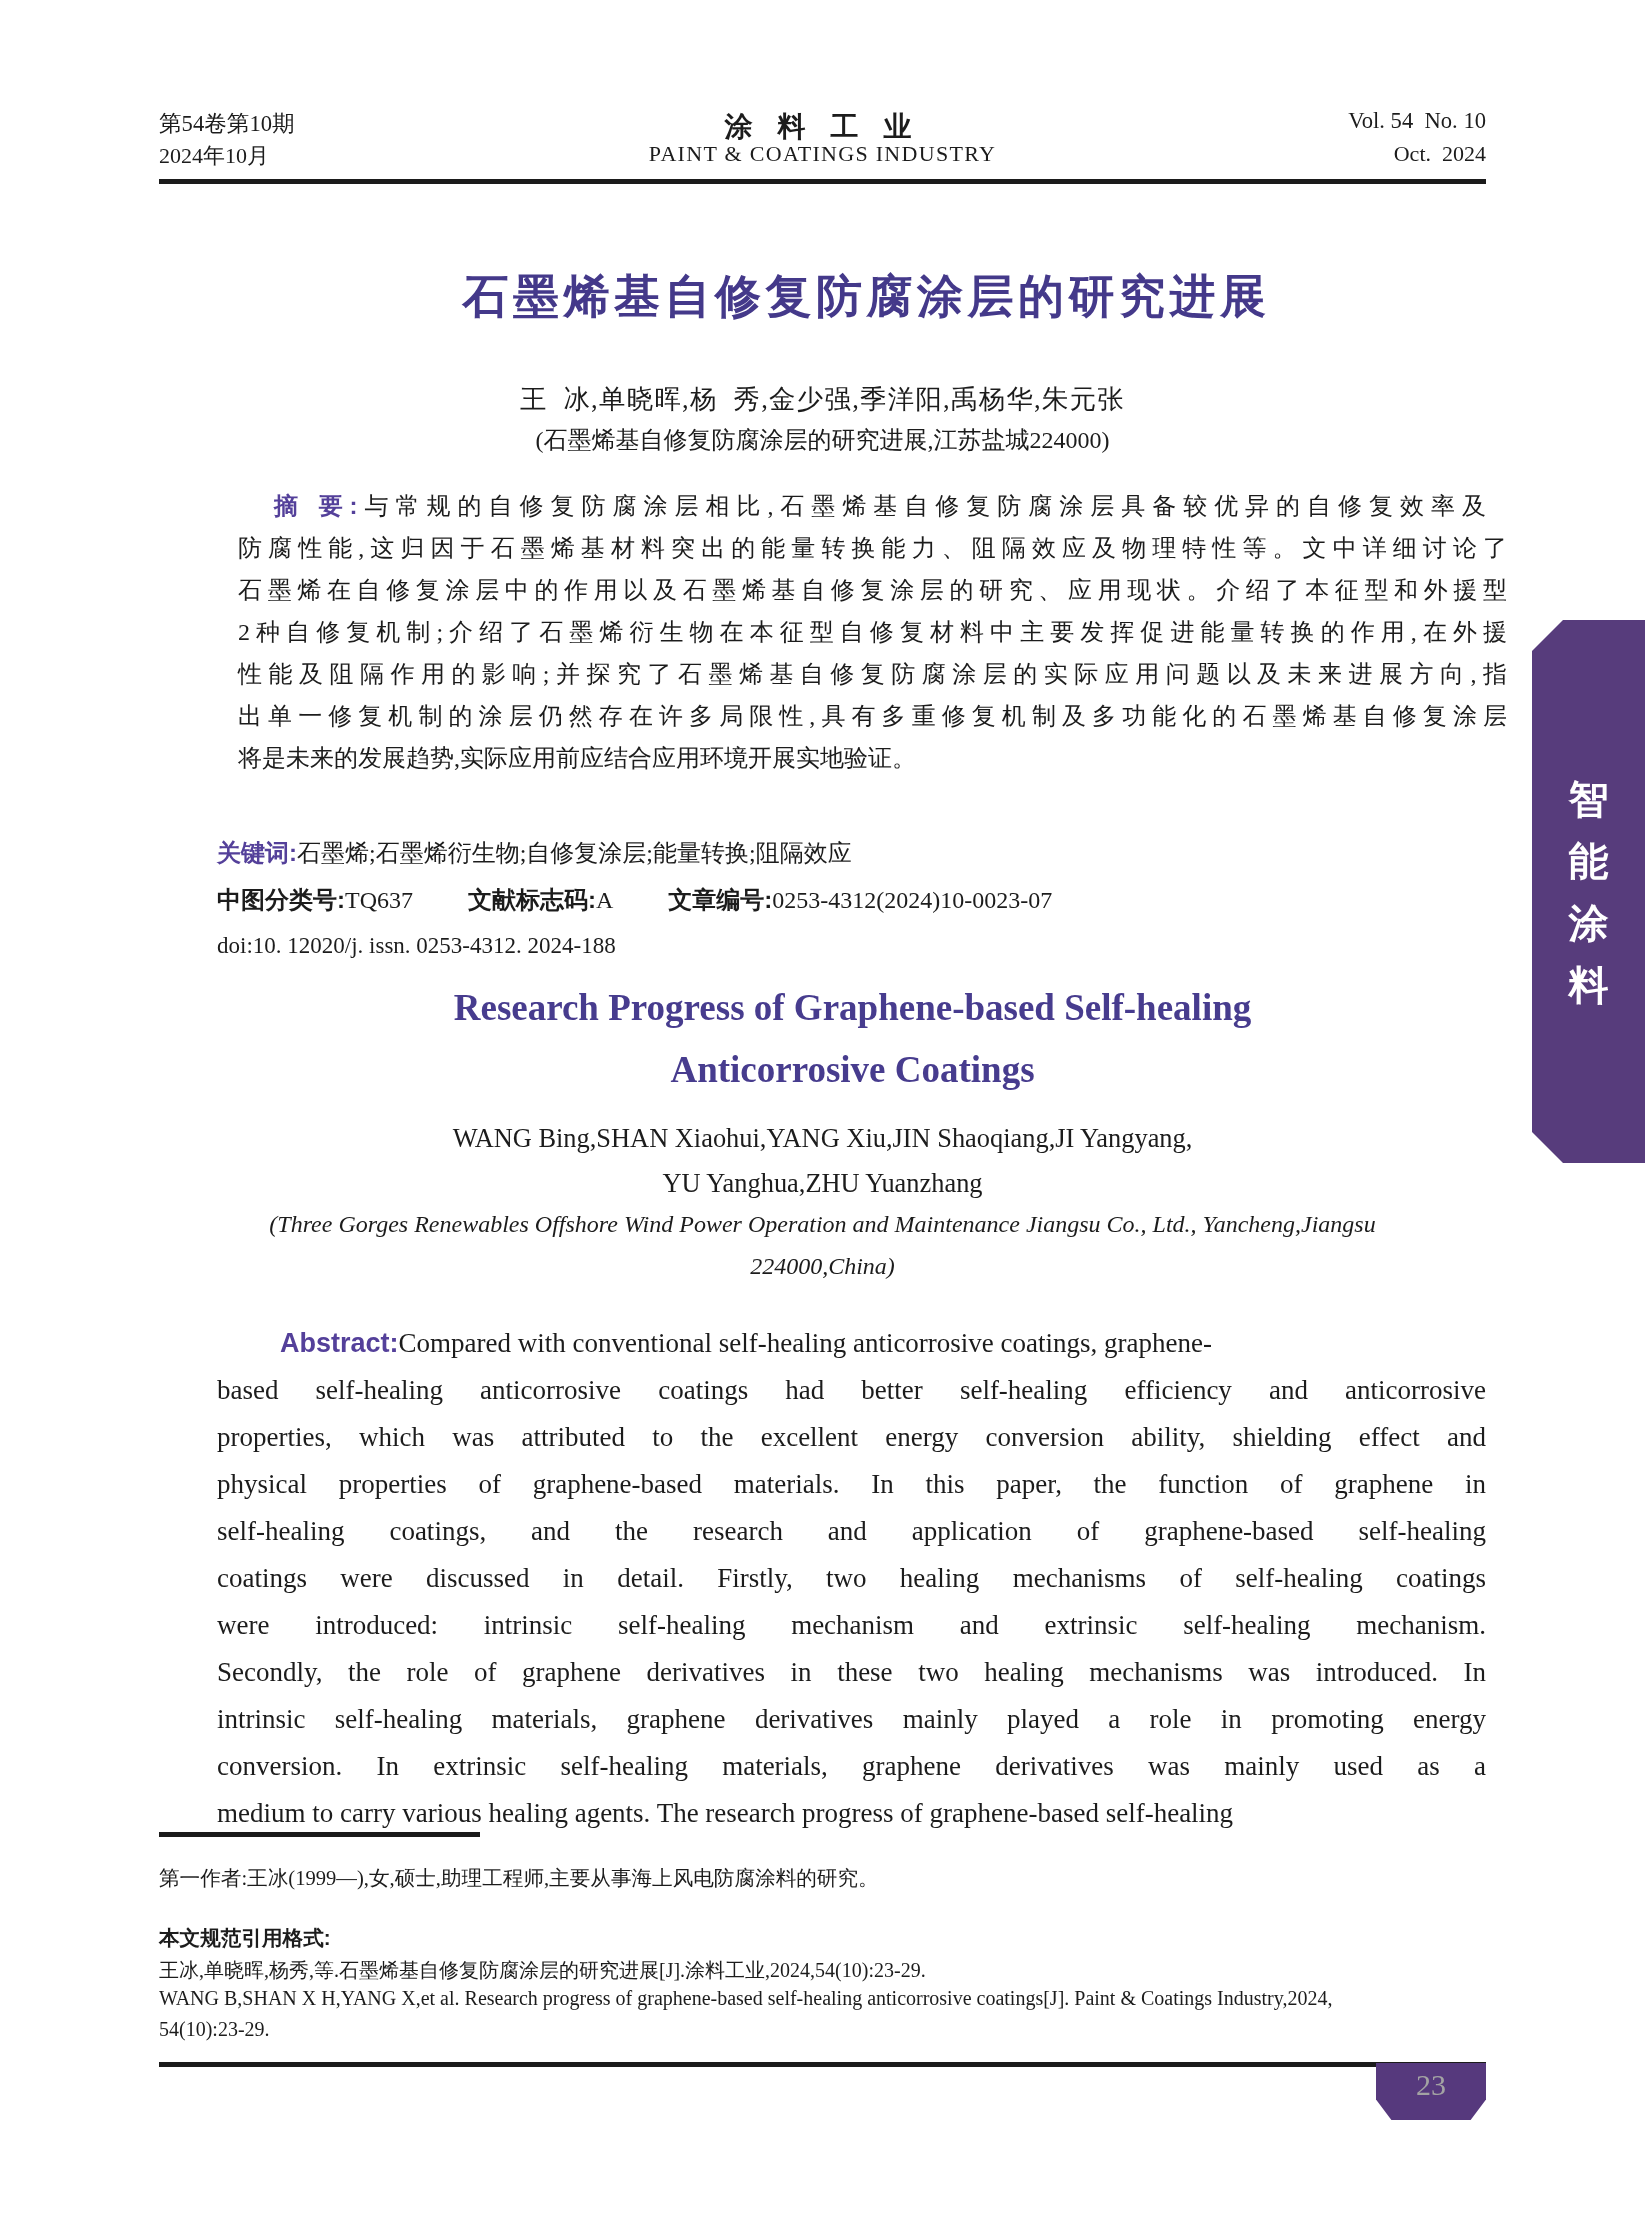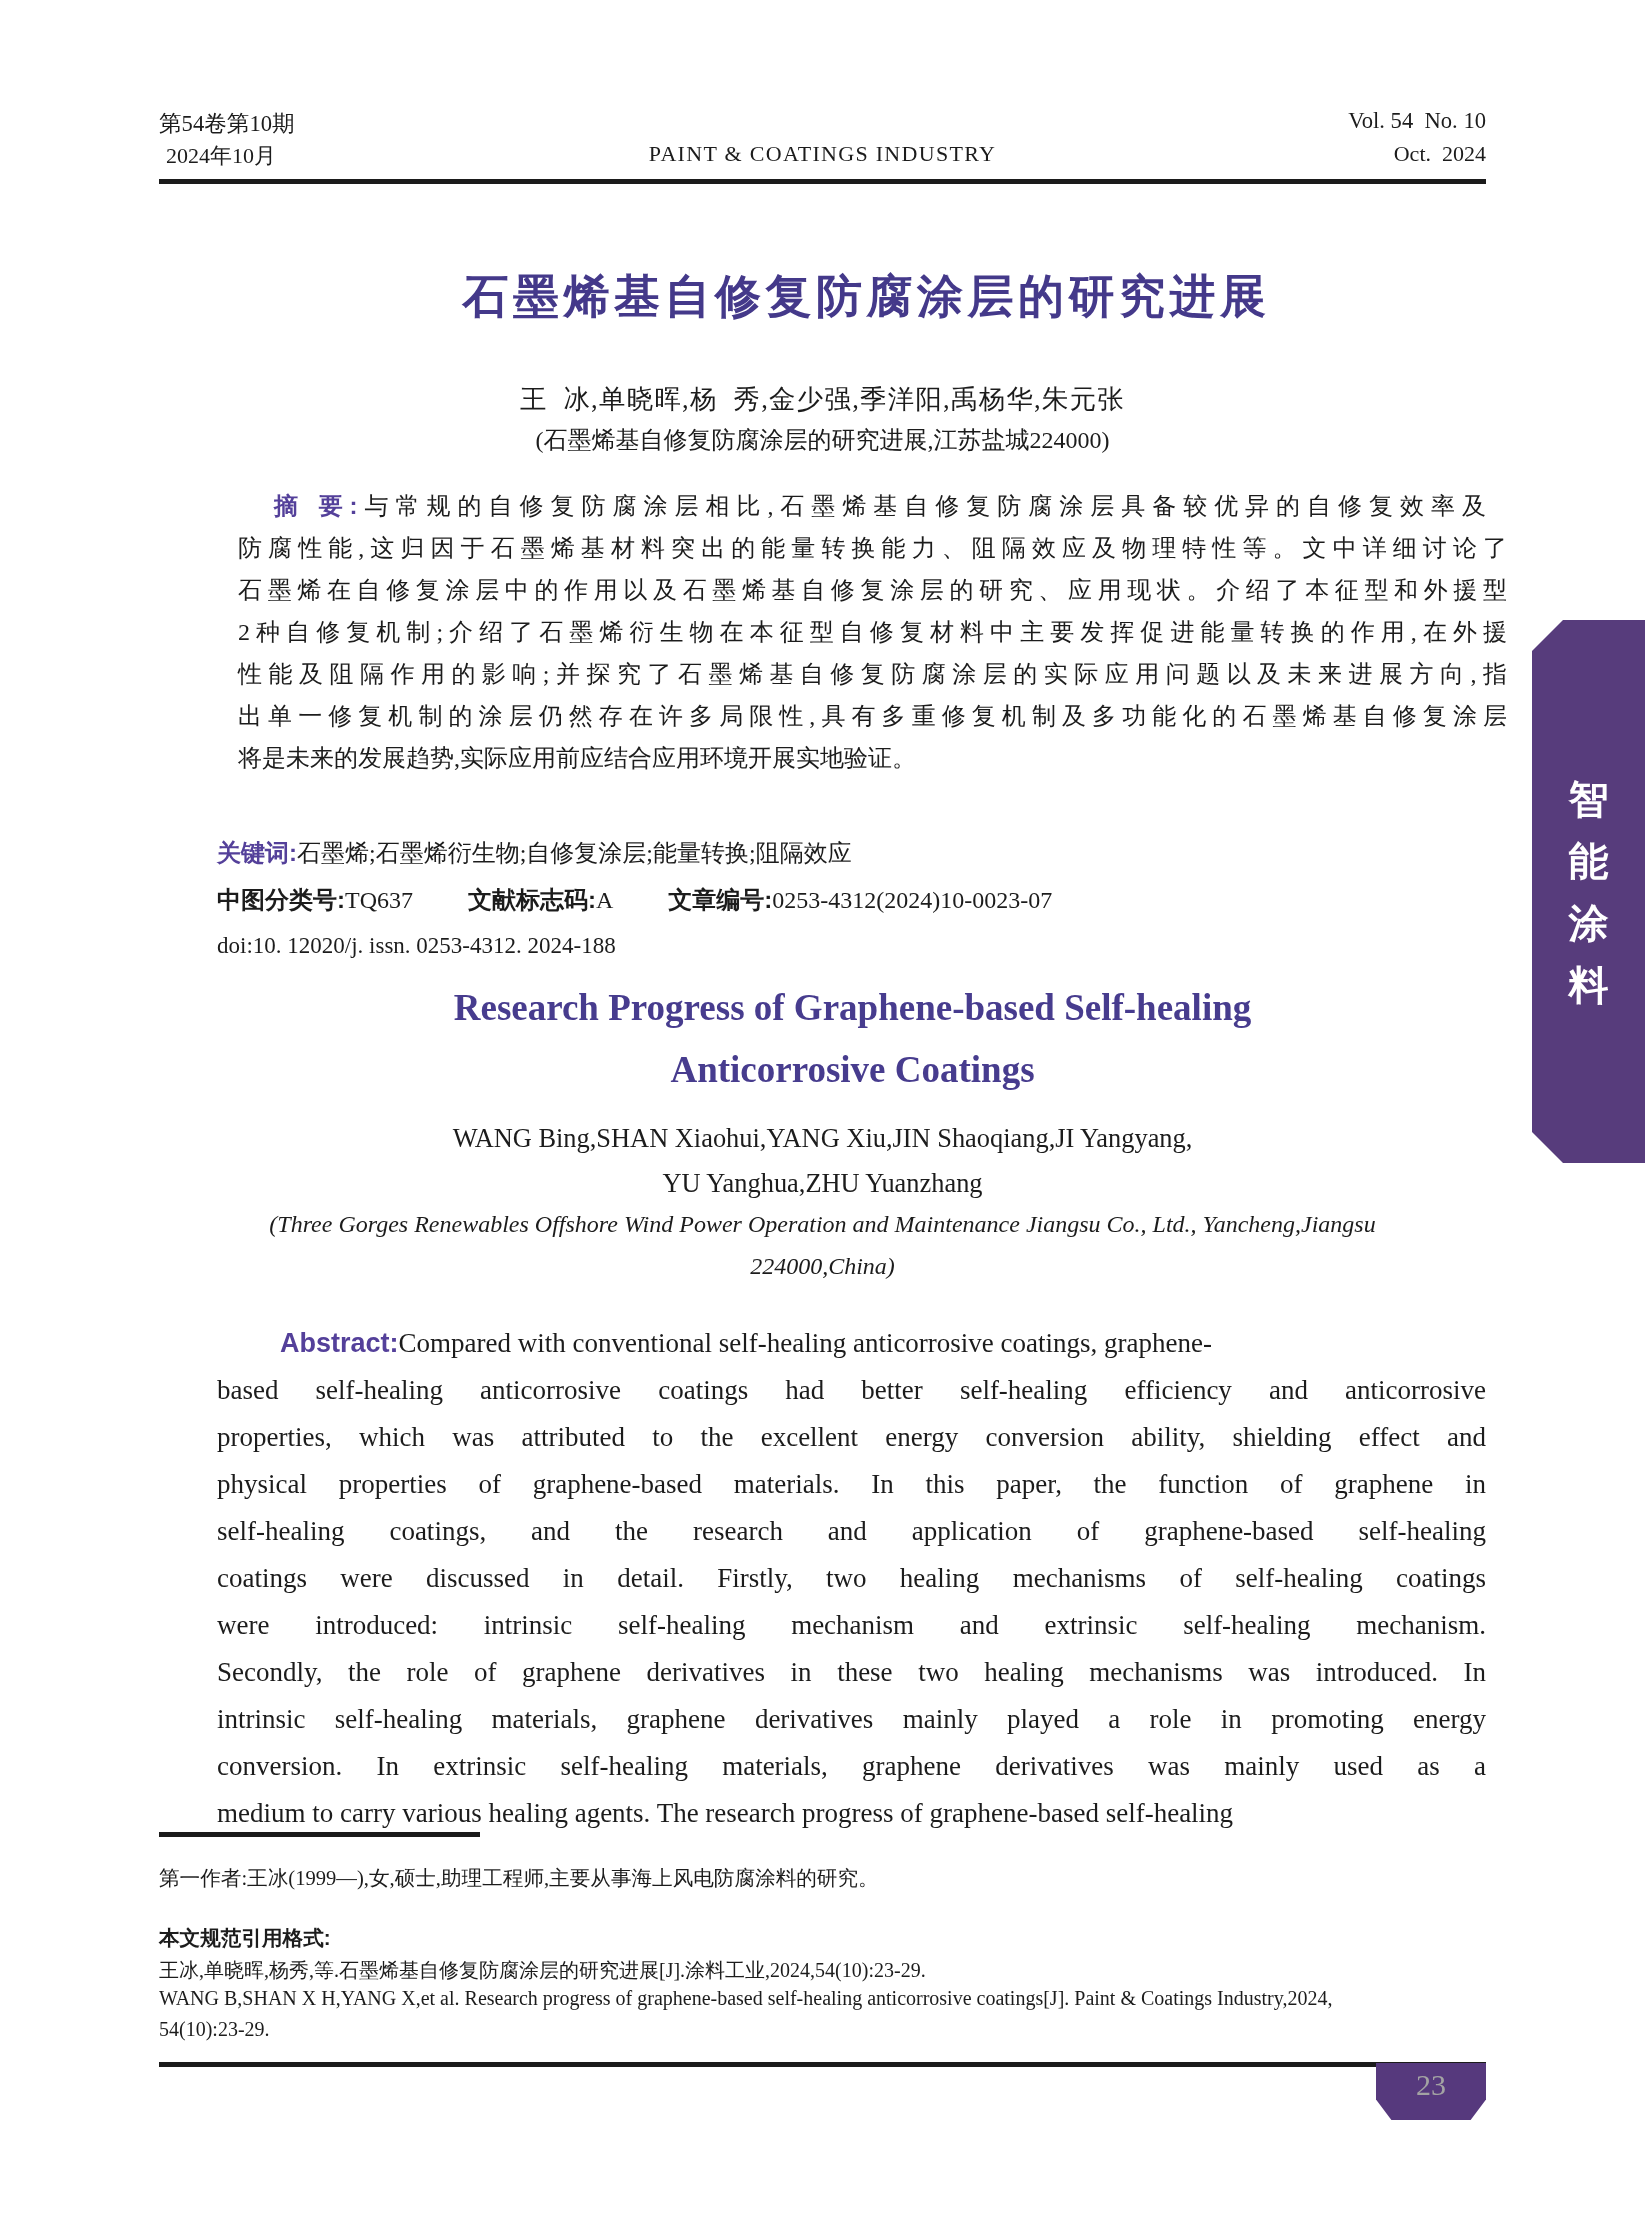--- a/index.html
+++ b/index.html
@@ -67,22 +67,23 @@
             display:flex;flex-direction:column;align-items:center;justify-content:center;gap:22px;}
   .tab-char{color:#ffffff;font-size:40px;font-weight:bold;
             font-family:"Liberation Sans","DejaVu Sans",sans-serif;line-height:1;}
 </style>
 </head>
 <body>
 
 <div id="page">
 
   <div id="hdr-left" class="abs hdr-line1">第54卷第10期</div>
-  <div id="hdr-left2" class="abs hdr-line2" style="left:166px;">2024年10月</div>
+  <div id="hdr-left2" class="abs hdr-line2" style="left:159px;">2024年10月</div>
 
+  <div id="journal-zh" class="abs center hdr-line1 pre">涂 料 工 业</div>
   <div id="journal-en" class="abs center hdr-line2">PAINT &amp; COATINGS INDUSTRY</div>
 
   <div id="hdr-right" class="abs hdr-line1 pre">Vol. 54  No. 10</div>
   <div class="abs hdr-line2 pre" style="right:159px;text-align:right;">Oct.  2024</div>
 
   <div class="abs rule" style="left:159px;top:179px;width:1327px;height:4.5px;"></div>
 
   <div id="title-zh" class="abs center">石墨烯基自修复防腐涂层的研究进展</div>
   <div id="authors-zh" class="abs center pre">王  冰,单晓晖,杨  秀,金少强,季洋阳,禹杨华,朱元张</div>
   <div id="affil-zh" class="abs center">(石墨烯基自修复防腐涂层的研究进展,江苏盐城224000)</div>

